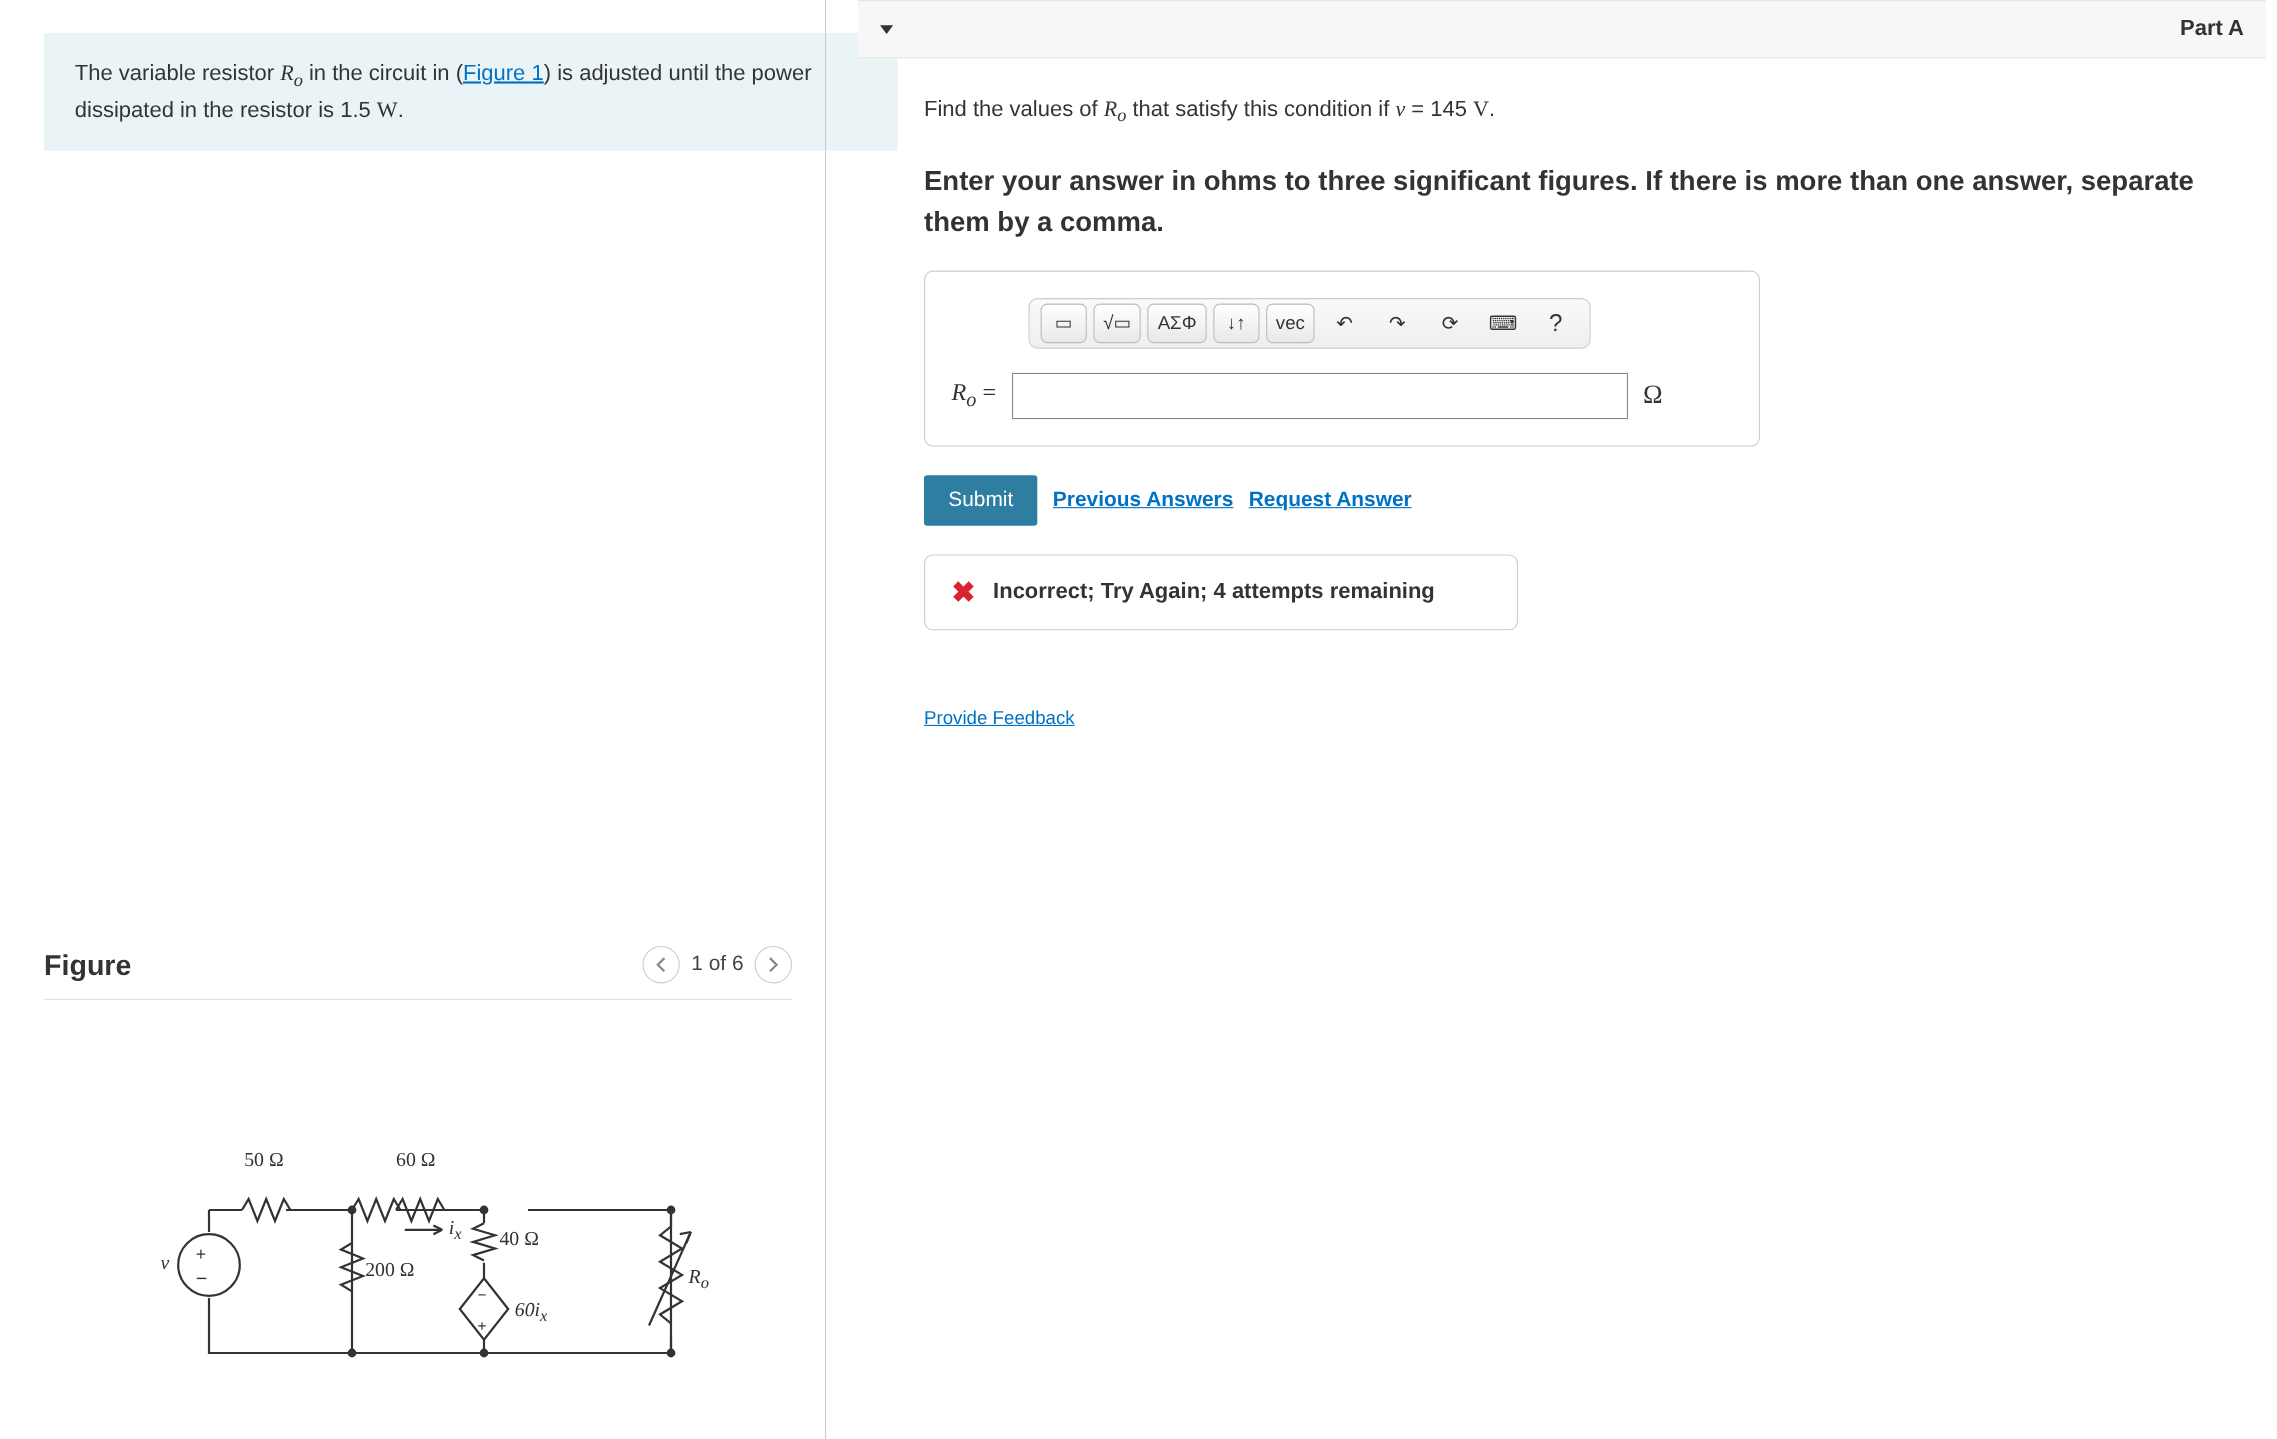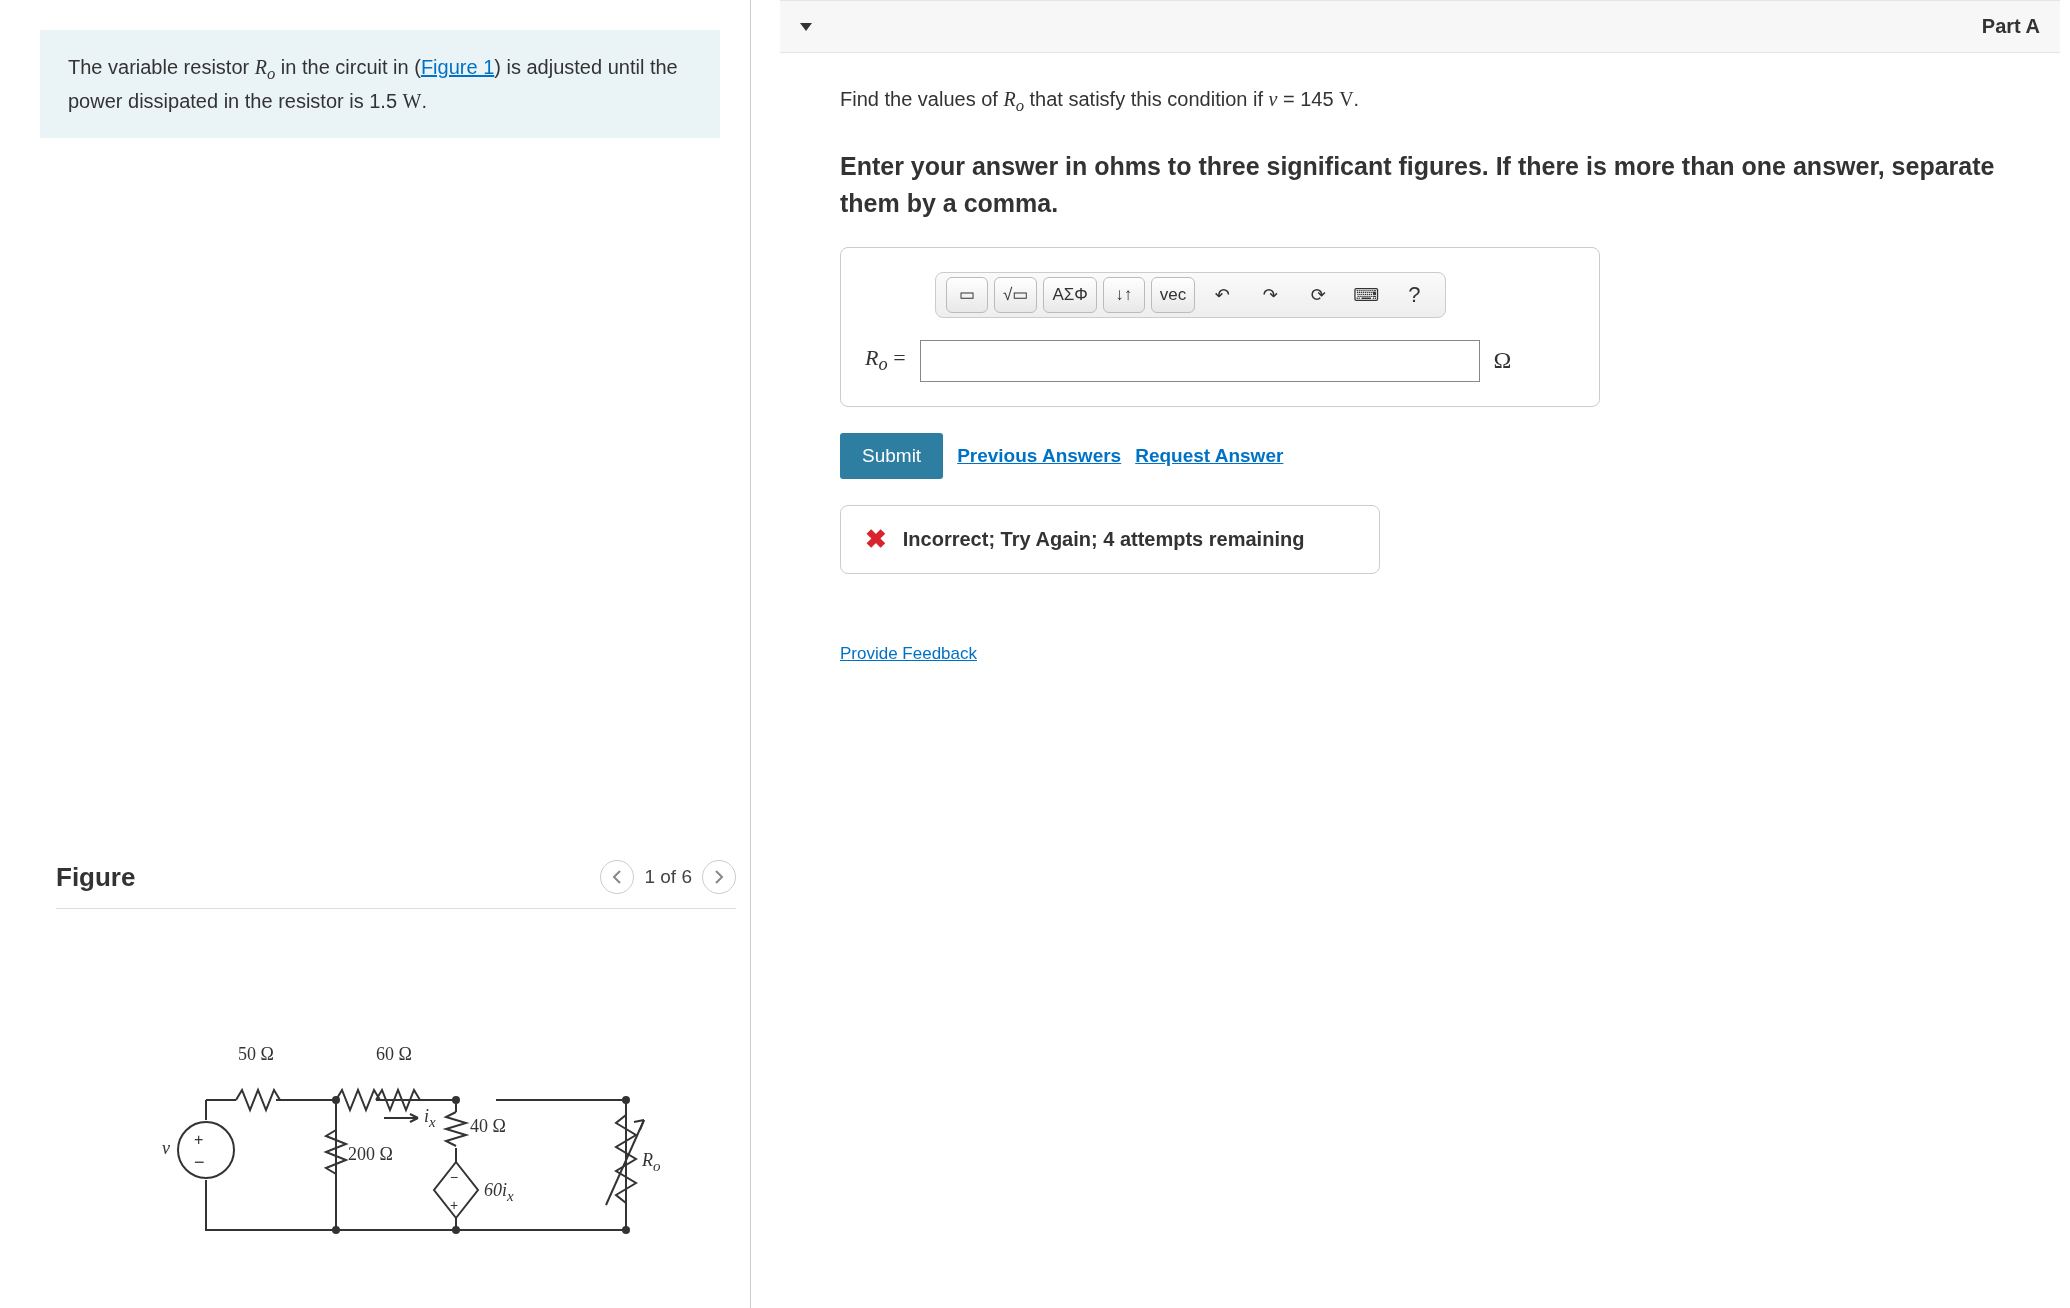--- a/index.html
+++ b/index.html
@@ -10,33 +10,33 @@
     background: #fff;
     width: 2070px;
     height: 1308px;
     overflow: hidden;
     position: relative;
   }
   .left-pane {
     position: absolute;
     left: 40px;
     top: 30px;
-    width: 680px;
+    width: 776px;
   }
   .problem-box {
     background: #eaf4f7;
     padding: 22px 28px;
     line-height: 1.5;
     font-size: 20px;
     color: #333;
   }
   .link { color: #0072c6; text-decoration: underline; cursor: pointer; }
   .figure-section {
     position: absolute;
-    left: 56px;
+    left: 40px;
     top: 860px;
     width: 680px;
   }
   .figure-header {
     display: flex;
     align-items: center;
     justify-content: space-between;
     border-bottom: 1px solid #ddd;
     padding-bottom: 14px;
   }

